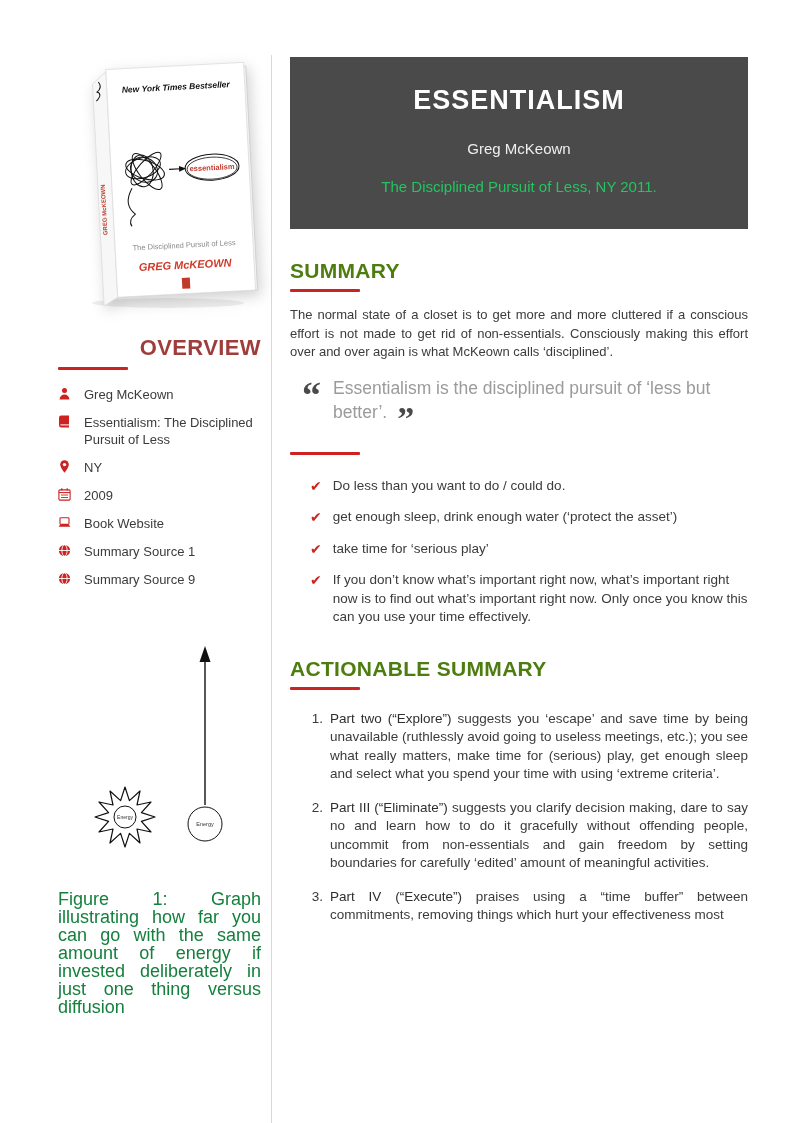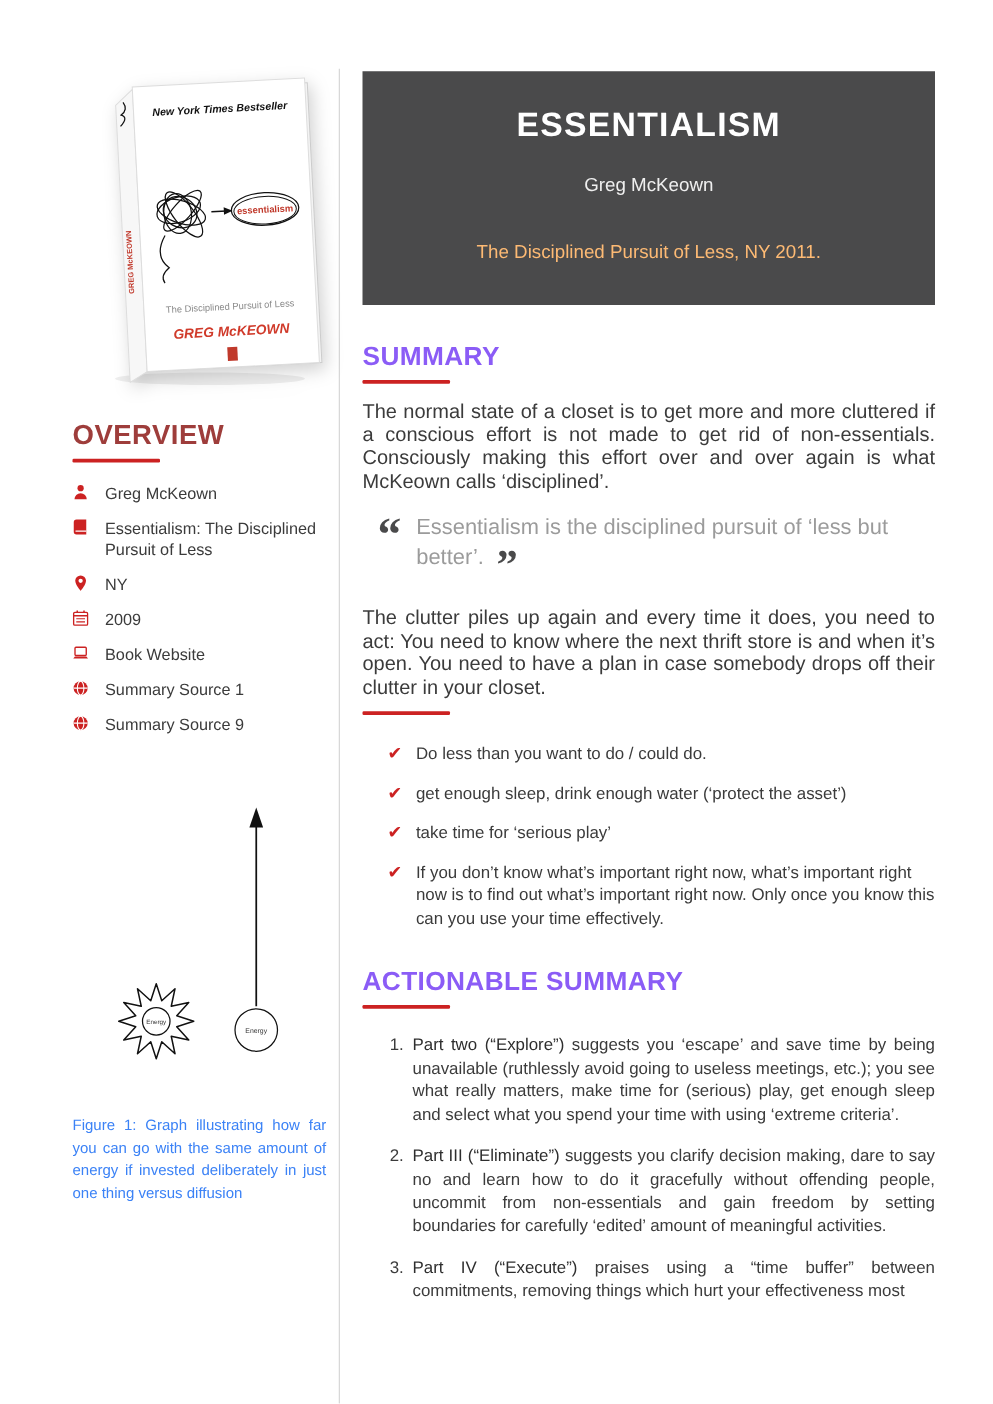--- a/index.html
+++ b/index.html
@@ -7,38 +7,38 @@
   .page {
     position:relative; width:794px; height:1123px; margin:0 auto;
     background:#ffffff; overflow:hidden;
     font-family:"Liberation Sans", sans-serif; color:#3b3b3b;
   }
   .divider { position:absolute; left:271px; top:55px; bottom:0; width:1px; background:#d8d8d8; }
 
   
   .sidebar { position:absolute; left:58px; top:57px; width:203px; }
   .book-cover svg { display:block; filter:drop-shadow(3px 5px 7px rgba(0,0,0,.18)); }
-  .sb-heading { margin-top:26px; font-size:22px; font-weight:bold; color:#9e3d3b; letter-spacing:.4px; }
+  .sb-heading { margin-top:26px; font-size:22px; font-weight:bold; color:#9e3d3b; letter-spacing:.4px;text-align:right; }
   .red-rule { width:70px; height:3px; background:#cc2222; margin:6px 0 16px; border-radius:1px; }
   .ov-list { list-style:none; }
   .ov-list li { display:flex; gap:13px; align-items:flex-start; margin-bottom:11px; font-size:13px; line-height:17px; }
   .ov-list .icn { flex:0 0 13px; height:13px; margin-top:1px; }
   .figure { margin:44px auto 14px; width:180px; }
-  .caption { font-size:12px; line-height:18px; text-align:justify; color:#3b82f6; }
+  .caption { font-size:18px; line-height:18px; text-align:justify; color:#15803d; }
 
   
   .main { position:absolute; left:290px; top:57px; width:458px; }
   .title-block { background:#4a4a4b; color:#fff; text-align:center; padding:28px 30px 34px; }
   .title-block h1 { font-size:27px; font-weight:bold; letter-spacing:1px; }
   .tb-author { margin-top:24px; font-size:15px; color:#efefef; }
-  .tb-sub { margin-top:36px; font-size:15px; color:#fdba74; }
-
-  .section-heading { margin-top:30px; font-size:21px; font-weight:bold; color:#8b5cf6; letter-spacing:.3px; }
+  .tb-sub { margin-top:21px; font-size:15px; color:#22c55e; }
+
+  .section-heading { margin-top:30px; font-size:21px; font-weight:bold; color:#4d7c0f; letter-spacing:.3px; }
   .main .red-rule { margin:6px 0 14px; }
-  p.body { font-size:16px; line-height:18.5px; text-align:justify; margin-bottom:9px; }
+  p.body { font-size:13px; line-height:18.5px; text-align:justify; margin-bottom:9px; }
 
   blockquote { display:flex; gap:12px; margin:14px 0 16px 12px; align-items:flex-start; }
   .qmark { font-family:"Liberation Serif", serif; font-weight:bold; color:#4a4a4b; line-height:1; }
   .qmark.open { font-size:38px; height:22px; overflow:visible; }
   .quote-text { font-size:17.5px; line-height:24px; color:#9b9b9b; }
   .qmark.close { display:inline-block; font-size:34px; vertical-align:-12px; margin-left:10px; }
 
   .checklist { list-style:none; padding-left:20px; margin:22px 0 8px; }
   .checklist li { display:flex; gap:11px; font-size:13.5px; line-height:18.5px; margin-bottom:13px; }
   .check { color:#cc2222; font-family:"DejaVu Sans", sans-serif; font-size:14px; line-height:18px; }
@@ -181,21 +181,20 @@
     <section>
       <h2 class="section-heading">SUMMARY</h2>
       <div class="red-rule"></div>
       <p class="body">The normal state of a closet is to get more and more cluttered if a conscious effort is not made to get rid of non-essentials. Consciously making this effort over and over again is what McKeown calls ‘disciplined’.</p>
 
       <blockquote>
         <span class="qmark open">“</span>
         <div class="quote-text"><span>Essentialism is the disciplined pursuit of ‘less but better’.</span><span class="qmark close">”</span></div>
       </blockquote>
 
-      <p class="body">The clutter piles up again and every time it does, you need to act: You need to know where the next thrift store is and when it’s open. You need to have a plan in case somebody drops off their clutter in your closet.</p>
     </section>
 
     <section>
       <div class="red-rule"></div>
       <ul class="checklist">
         <li>
           <span class="check">✔</span>
           <span>Do less than you want to do / could do.</span>
         </li>
         <li>

